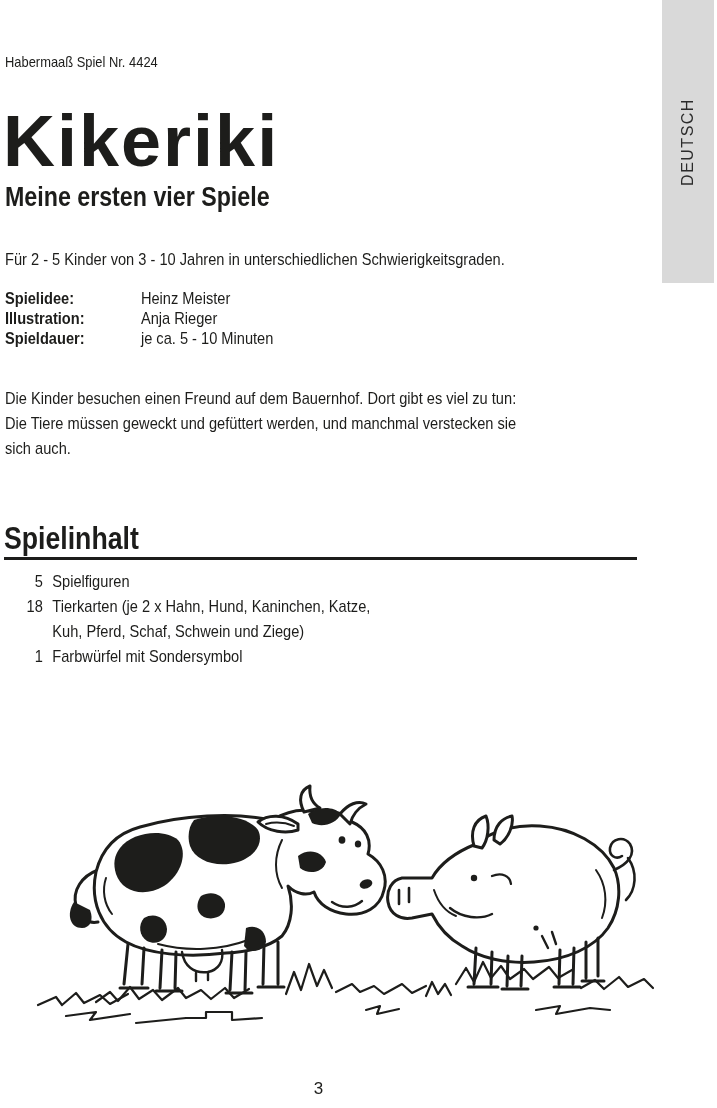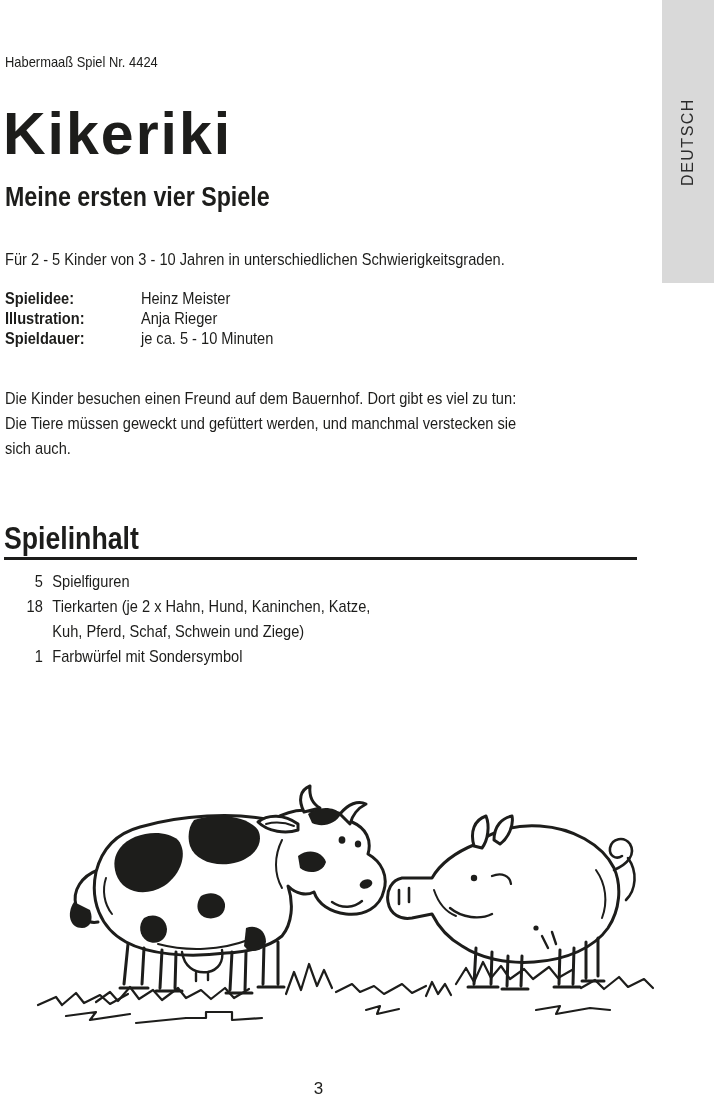--- a/index.html
+++ b/index.html
@@ -12,21 +12,21 @@
   .lang-tab {
     position:absolute; left:662px; top:0; width:52px; height:283px;
     background:#d9d9d9; display:flex; align-items:center; justify-content:center;
   }
   .lang-tab span {
     transform:rotate(-90deg); white-space:nowrap;
     font-size:16px; letter-spacing:1.5px; color:#2b2b2b;
   }
 
   .header-note { position:absolute; left:5px; top:53px; font-size:15px; line-height:18px; white-space:nowrap; }
-  .title { position:absolute; left:3px; top:97px; font-size:59px; line-height:75px; font-weight:bold; letter-spacing:2px; white-space:nowrap; }
+  .title { position:absolute; left:3px; top:104px; font-size:72px; line-height:75px; font-weight:bold; letter-spacing:2px; white-space:nowrap; }
   .subtitle { position:absolute; left:5px; top:183px; font-size:27px; line-height:28px; font-weight:bold; white-space:nowrap; }
   .audience { position:absolute; left:5px; top:250px; font-size:17px; line-height:20px; white-space:nowrap; }
 
   .credits { position:absolute; left:5px; top:289px; font-size:17px; line-height:20px; }
   .credit-row { display:flex; white-space:nowrap; }
   .credit-label { width:158px; font-weight:bold; flex:none; }
 
   .intro { position:absolute; left:5px; top:386px; font-size:17px; line-height:25px; }
   .intro div { white-space:nowrap; }
 

